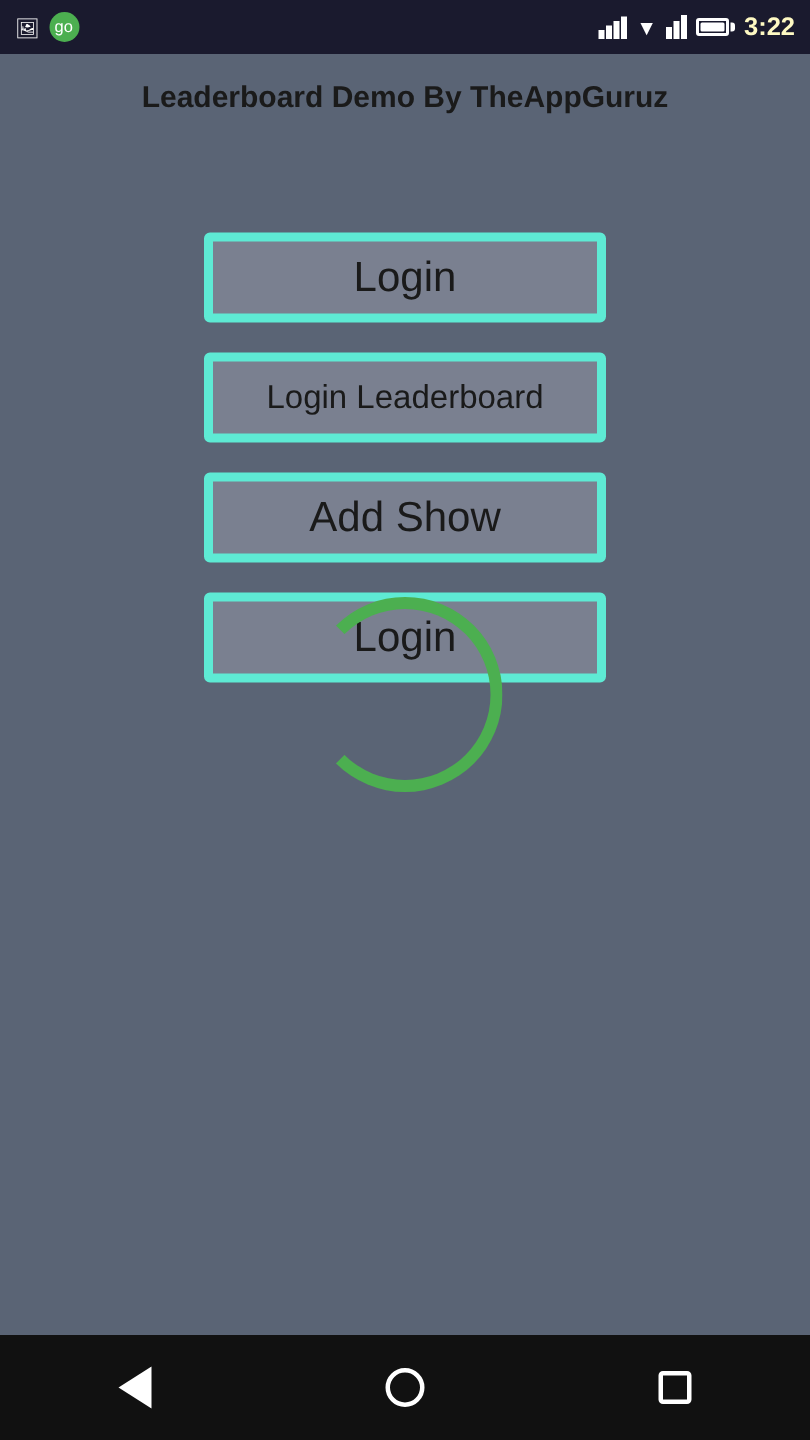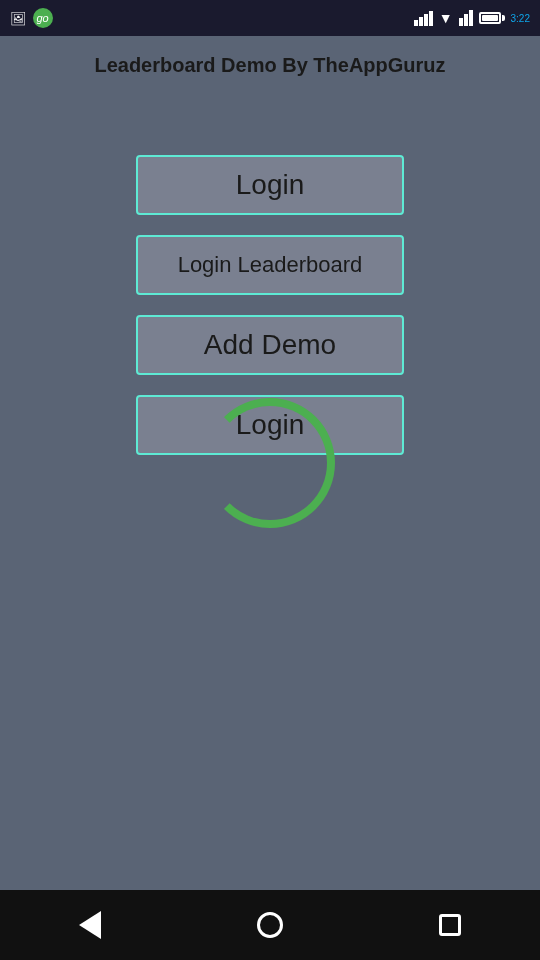--- a/index.html
+++ b/index.html
@@ -43,23 +43,23 @@
       color: white;
       font-size: 14px;
     }
 
     .status-icon {
       color: white;
       font-size: 13px;
     }
 
     .status-time {
-      color: #0ea5e9;
-      font-size: 10px;
-      font-weight: normal;
+      color: #fef9c3;
+      font-size: 17px;
+      font-weight: bold;
     }
 
     
     .main-content {
       flex: 1;
       display: flex;
       flex-direction: column;
       align-items: center;
       padding: 0 30px;
       background-color: #5a6475;
@@ -81,21 +81,21 @@
       align-items: center;
       gap: 20px;
       margin-top: 60px;
       width: 100%;
     }
 
     .btn {
       width: 268px;
       height: 60px;
       background-color: #7a8090;
-      border: 2px solid #5eead4;
+      border: 6px solid #5eead4;
       border-radius: 4px;
       font-size: 28px;
       color: #1a1a1a;
       cursor: pointer;
       display: flex;
       align-items: center;
       justify-content: center;
       font-family: sans-serif;
     }
 
@@ -171,21 +171,21 @@
       border: 3px solid white;
       border-radius: 3px;
     }
   </style>
 </head>
 <body>
 
 <div class="status-bar">
   <div class="status-bar-left">
     <span class="status-icon">🖼</span>
-    <span class="status-icon" style="font-size:11px; background:#4caf50; color:white; border-radius:50%; width:20px; height:20px; display:flex; align-items:center; justify-content:center;font-style:italic;">go</span>
+    <span class="status-icon" style="font-size:11px; background:#4caf50; color:white; border-radius:50%; width:20px; height:20px; display:flex; align-items:center; justify-content:center;">go</span>
   </div>
   <div class="status-bar-right">
 
     <span style="display:flex;align-items:flex-end;gap:1px;">
       <span style="width:4px;height:6px;background:white;"></span>
       <span style="width:4px;height:9px;background:white;"></span>
       <span style="width:4px;height:12px;background:white;"></span>
       <span style="width:4px;height:15px;background:white;"></span>
     </span>
 
@@ -211,21 +211,21 @@
   <div class="app-title">Leaderboard Demo By TheAppGuruz</div>
 
   <div class="buttons-container">
     <button class="btn">
       <span>Login</span>
     </button>
     <button class="btn">
       <span style="font-size:22px;">Login Leaderboard</span>
     </button>
     <button class="btn">
-      <span>Add Demo</span>
+      <span>Add Show</span>
     </button>
     <button class="btn">
       <span>Login</span>
     </button>
   </div>
 
   <div class="spinner-overlay">
     <div class="spinner"></div>
   </div>
 </div>

